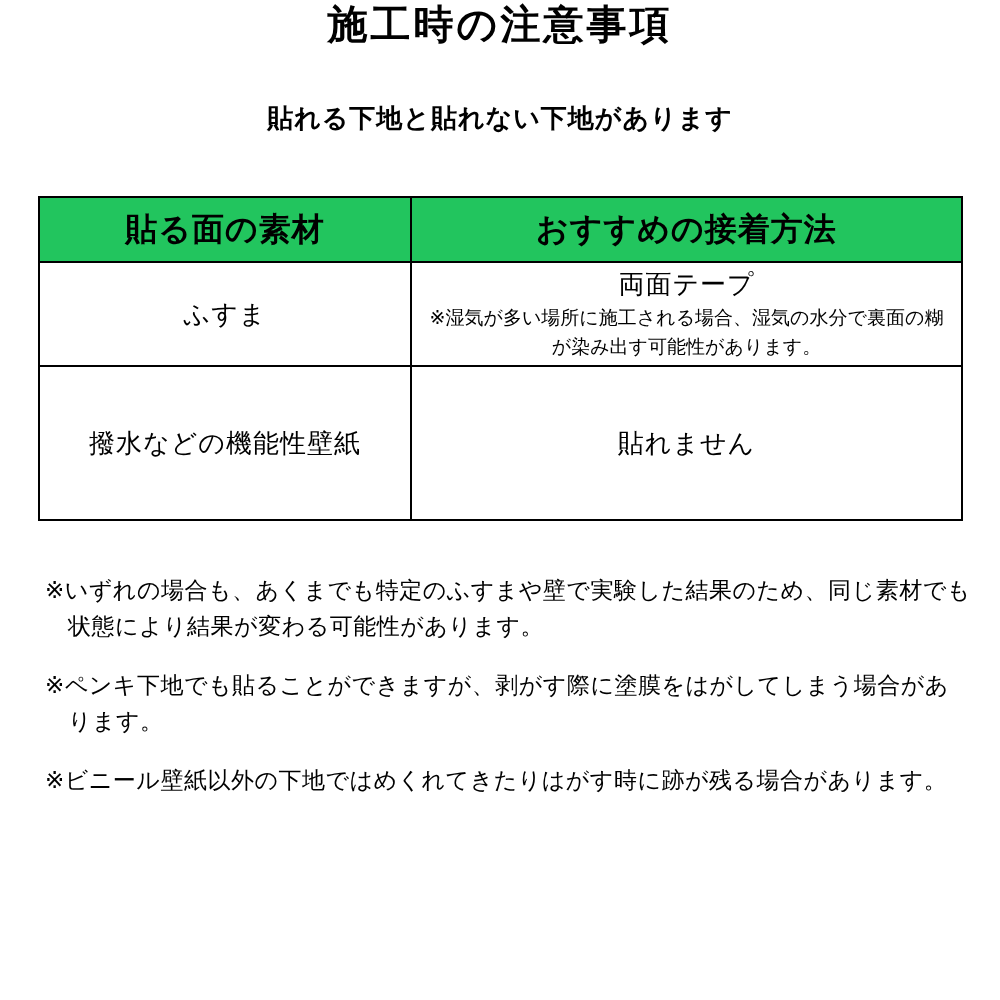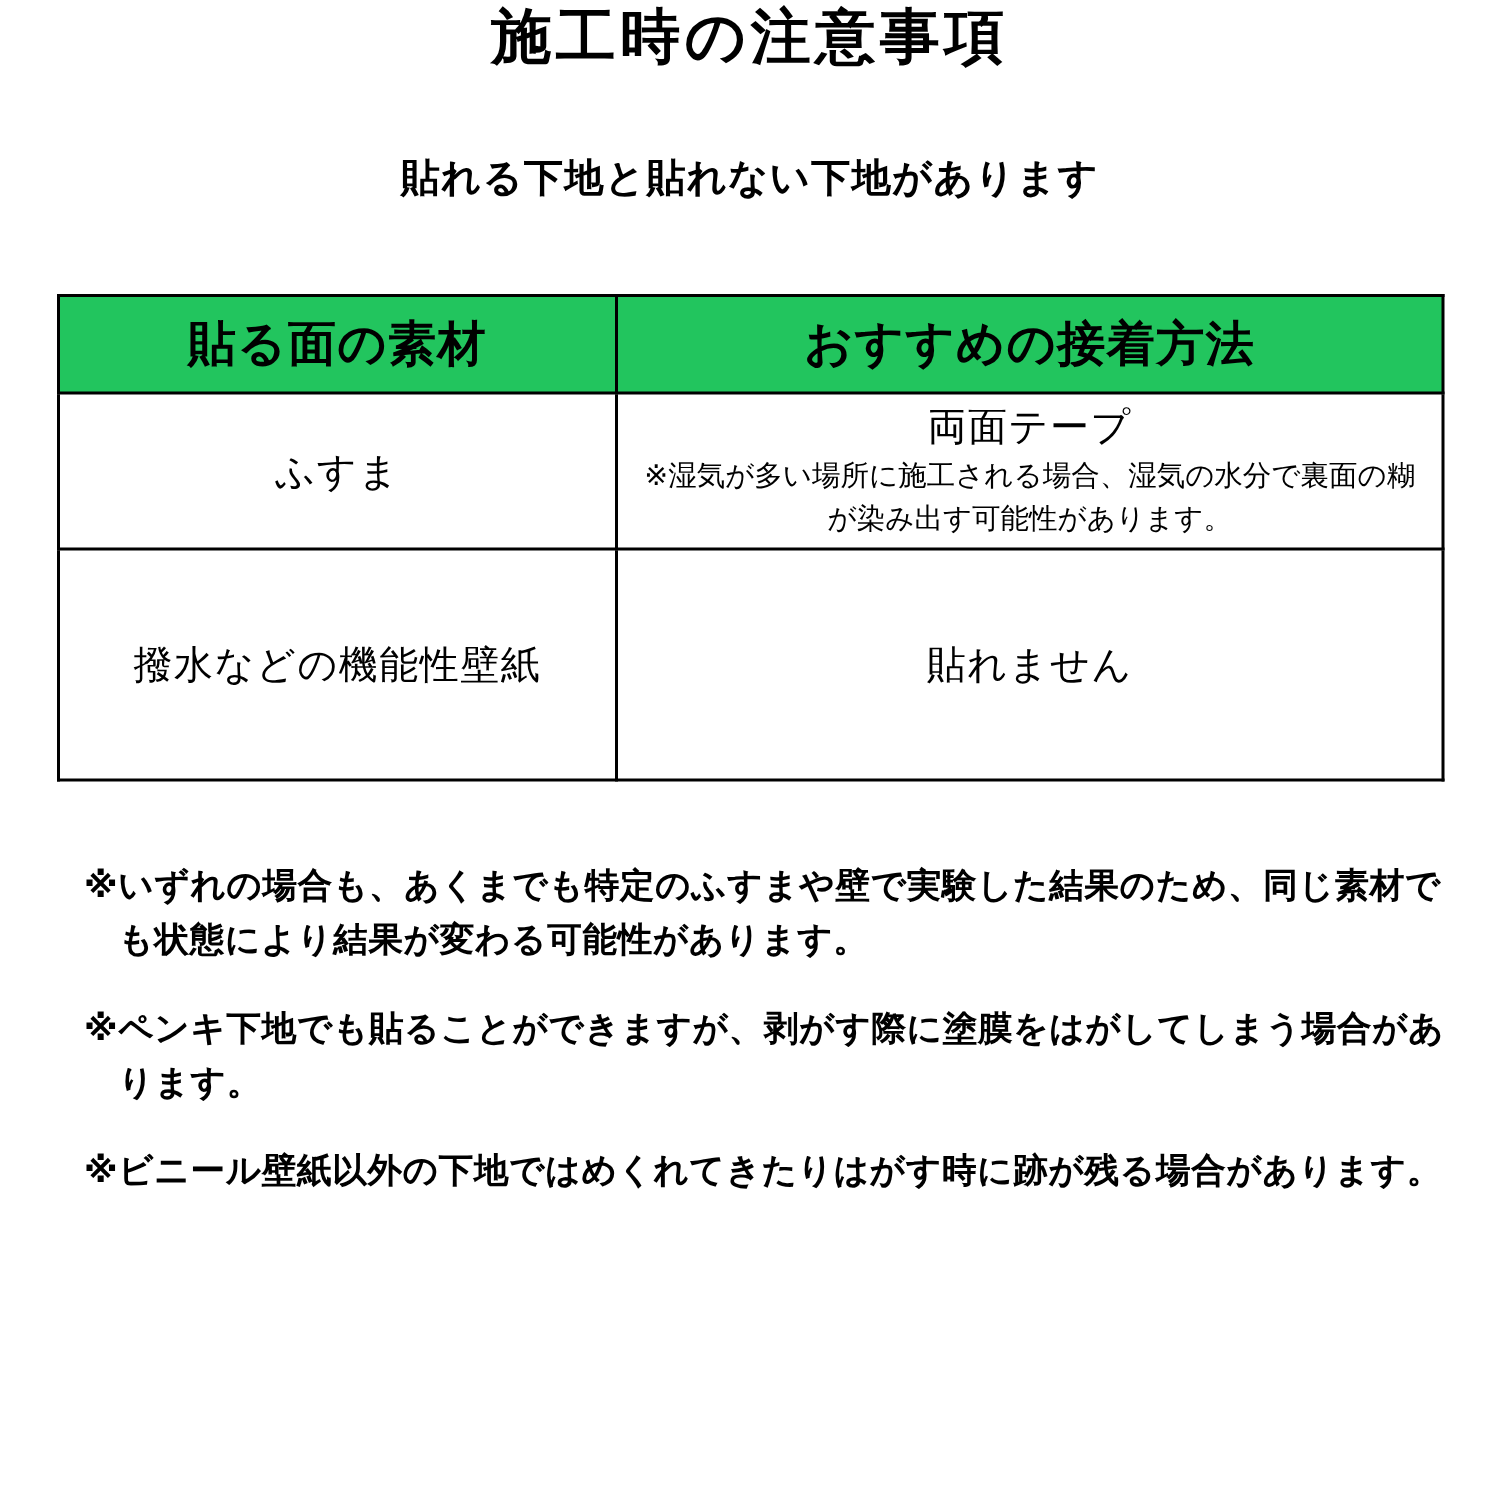--- a/index.html
+++ b/index.html
@@ -73,27 +73,26 @@
     font-weight: 400;
     letter-spacing: 0;
     line-height: 1.5;
     margin-top: 2px;
   }
   .footnotes {
     margin: 52px 28px 0 45px;
   }
   .footnotes p {
     font-size: 23px;
-    font-weight: 700;
+    font-weight: 400;
     line-height: 1.56;
     letter-spacing: 0.5px;
     padding-left: 1em;
     text-indent: -1em;
     margin-bottom: 23px;
-    margin-left: 11px;
   }
 </style>
 </head>
 <body>
 
 <div class="page">
 
   <h1 class="title">施工時の注意事項</h1>
 
   <h2 class="subtitle">貼れる下地と貼れない下地があります</h2>

